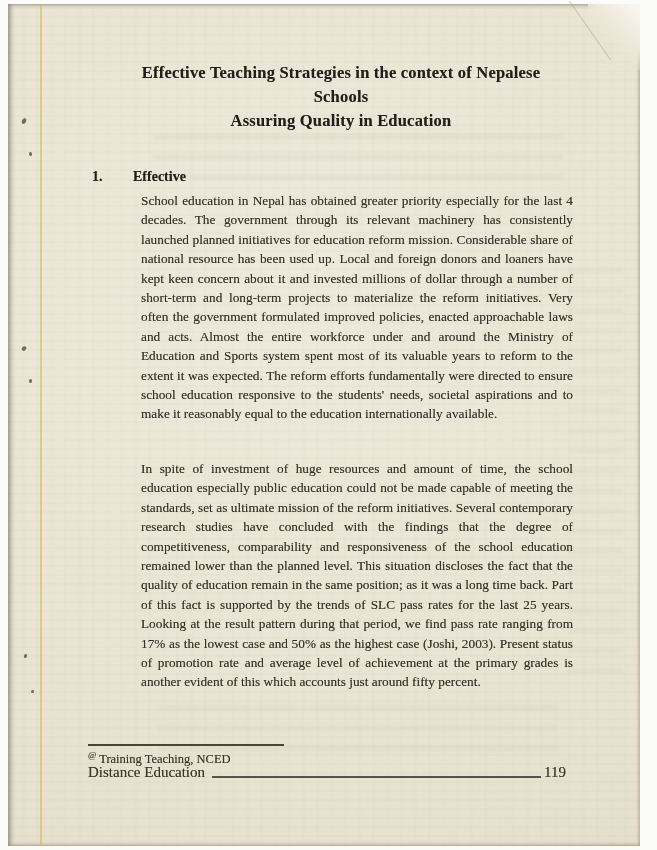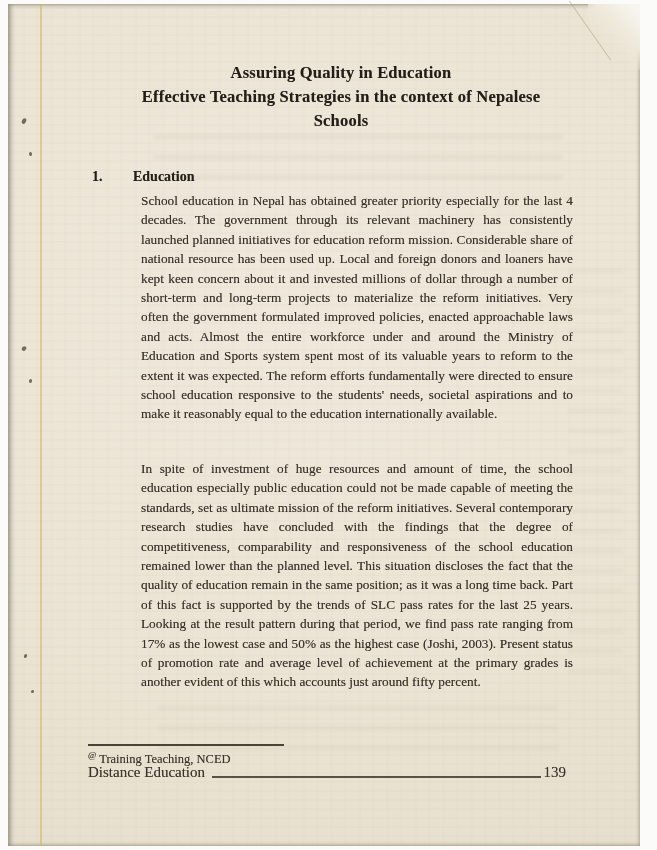--- a/index.html
+++ b/index.html
@@ -203,41 +203,41 @@
     <div class="speck speck-1"></div>
     <div class="speck speck-2"></div>
     <div class="speck speck-3"></div>
     <div class="speck speck-4"></div>
     <div class="speck speck-5"></div>
     <div class="speck speck-6"></div>
 
     <div class="content">
 
       <div class="title-block">
+        <div>Effective Teaching Strategies in the context of Nepalese Schools</div>
         <div>Assuring Quality in Education</div>
-        <div>Effective Teaching Strategies in the context of Nepalese Schools</div>
       </div>
 
 
       <div class="section-heading">
-        <span class="sec-num">1.</span><span class="sec-title">Education</span>
+        <span class="sec-num">1.</span><span class="sec-title">Effective</span>
       </div>
 
       <p class="body-para para-1">School education in Nepal has obtained greater priority especially for the last 4 decades. The government through its relevant machinery has consistently launched planned initiatives for education reform mission. Considerable share of national resource has been used up. Local and foreign donors and loaners have kept keen concern about it and invested millions of dollar through a number of short-term and long-term projects to materialize the reform initiatives. Very often the government formulated improved policies, enacted approachable laws and acts. Almost the entire workforce under and around the Ministry of Education and Sports system spent most of its valuable years to reform to the extent it was expected. The reform efforts fundamentally were directed to ensure school education responsive to the students' needs, societal aspirations and to make it reasonably equal to the education internationally available.</p>
 
       <p class="body-para para-2">In spite of investment of huge resources and amount of time, the school education especially public education could not be made capable of meeting the standards, set as ultimate mission of the reform initiatives. Several contemporary research studies have concluded with the findings that the degree of competitiveness, comparability and responsiveness of the school education remained lower than the planned level. This situation discloses the fact that the quality of education remain in the same position; as it was a long time back. Part of this fact is supported by the trends of SLC pass rates for the last 25 years. Looking at the result pattern during that period, we find pass rate ranging from 17% as the lowest case and 50% as the highest case (Joshi, 2003). Present status of promotion rate and average level of achievement at the primary grades is another evident of this which accounts just around fifty percent.</p>
 
       <div class="footnote-rule"></div>
 
       <div class="footnote">
         <sup>@</sup>
         <span>Training Teaching, NCED</span>
       </div>
 
       <div class="page-footer">
         <span>Distance Education</span>
         <span class="footer-rule"></span>
-        <span>139</span>
+        <span>119</span>
       </div>
 
     </div>
   </div>
 </div>
 
 </body></html>

